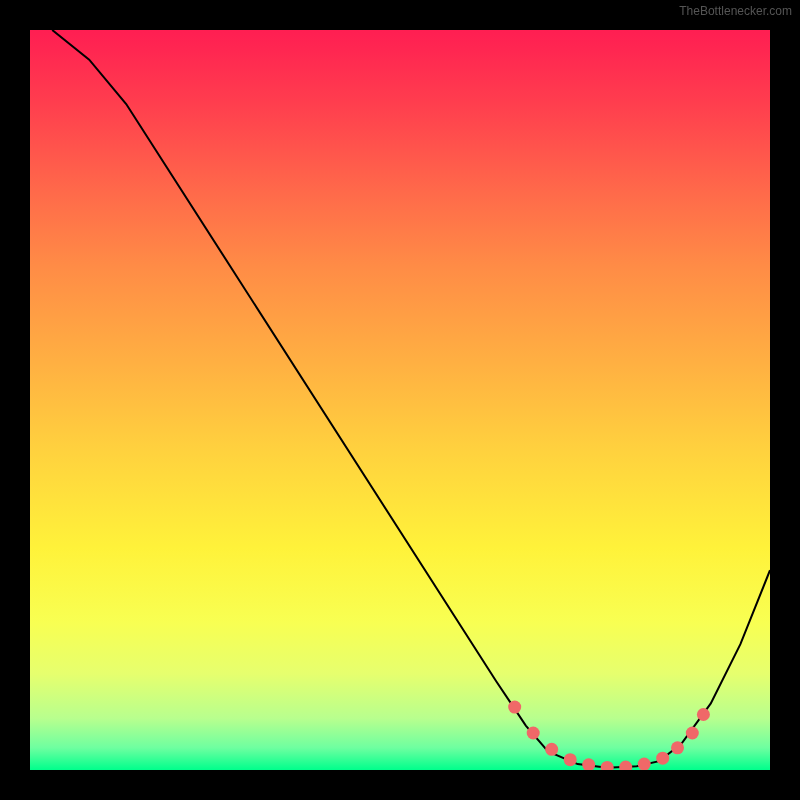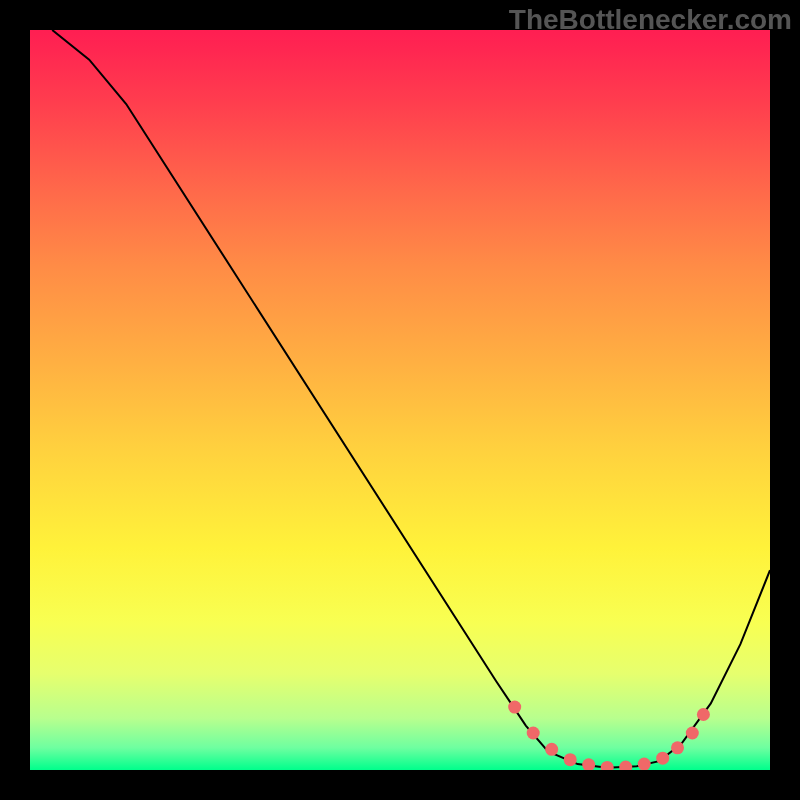--- a/index.html
+++ b/index.html
@@ -9,22 +9,22 @@
     background: #000;
     position: relative;
     font-family: Arial, sans-serif;
     overflow: hidden;
   }
   .watermark {
     position: absolute;
     top: 4px;
     right: 8px;
     color: #555;
-    font-size: 28px;
-    font-weight: 700;
+    font-size: 12px;
+    font-weight: 400;
     z-index: 10;
   }
   .plot-area {
     position: absolute;
     left: 30px;
     top: 30px;
     width: 740px;
     height: 740px;
     background: linear-gradient(to bottom,
       #ff1e52 0%,

